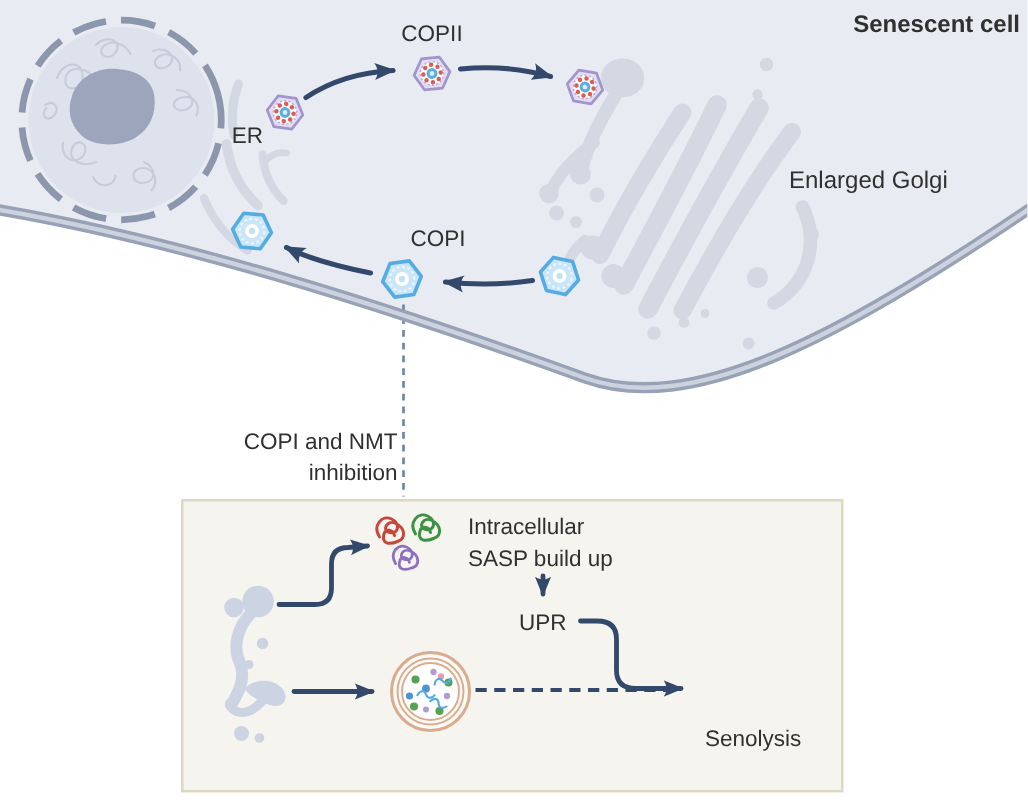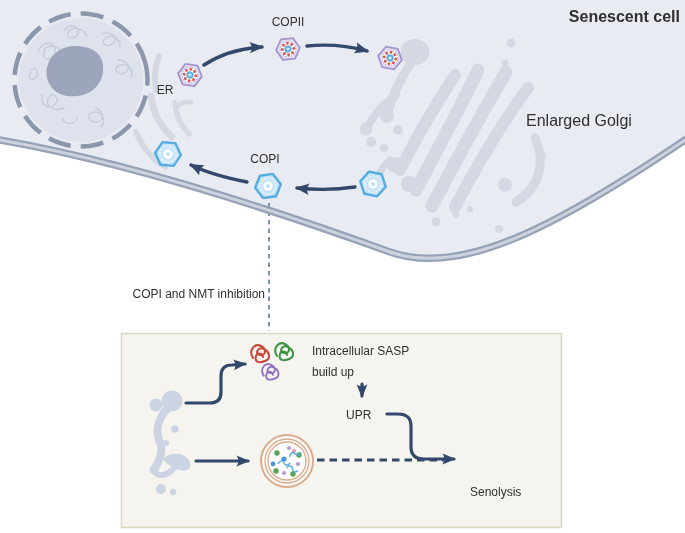--- a/index.html
+++ b/index.html
@@ -10,21 +10,21 @@
     --copi-coat:#54ace2; --copi-fill:#c9e5f7;
     --copii-coat:#a294cd; --copii-coat-fill:#e3ddf2; --cargo-red:#dd5c52; --core-blue:#59ade0;
     --panel-bg:#f5f4ee; --panel-border:#dcd8c2; --dashed-line:#7085a8;
     --ring-tan:#d9ac8d; --sasp-red:#c8453a; --sasp-green:#3d9142; --sasp-purple:#8e6fc0;
     --dot-green:#55a254; --dot-blue:#4b94d6; --dot-purple:#b09bd8; --dot-pink:#e79ab5; --squiggle-blue:#56aade;
   }
   html,body{margin:0;padding:0;background:#fff;}
   #stage{position:relative;width:685px;height:533px;background:#fff;overflow:hidden;
          font-family:"Liberation Sans",sans-serif;}
   #art{position:absolute;left:0;top:0;}
-  .lbl{position:absolute;font-size:12px;line-height:21px;color:var(--text);}
+  .lbl{position:absolute;font-size:15px;line-height:21px;color:var(--text);}
   .big{font-size:16px;}
   .right{text-align:right;} .center{text-align:center;}
   .arrow{stroke:var(--arrow);fill:none;stroke-linecap:round;}
   .ah{fill:var(--arrow);}
   .gstroke{stroke:var(--organelle);fill:none;stroke-linecap:round;}
   .gfill{fill:var(--organelle);}
   .dstroke{stroke:var(--dispersed);fill:none;stroke-linecap:round;}
   .dfill{fill:var(--dispersed);}
   .scrib{fill:none;stroke-width:2;stroke-linecap:round;stroke-linejoin:round;}
 </style>
@@ -238,21 +238,21 @@
     <use href="#tinywave" stroke="var(--squiggle-blue)" stroke-width="1.4" fill="none" transform="translate(2,-6) rotate(-20)"></use>
   </g>
 </svg>
 
 <div class="lbl big right" style="left:500px;top:6px;width:180px;font-weight:bold;">Senescent cell</div>
 
 <div class="lbl center" style="left:146px;top:39px;width:38px;margin-top:41px;">ER</div>
 
 <div class="lbl center" style="left:258px;top:12px;width:60px;">COPII</div>
 
-<div class="lbl center" style="left:235px;top:149px;width:60px;">COPI</div>
+<div class="lbl center" style="left:262px;top:149px;width:60px;">COPI</div>
 
 <div class="lbl right" style="left:132px;top:284px;width:133px;">COPI and NMT inhibition</div>
 
 <div class="lbl big" style="left:526px;top:110px;width:135px;">Enlarged Golgi</div>
 
 
 <div class="lbl" style="left:312px;top:341px;width:118px;">Intracellular SASP build up</div>
 
 <div class="lbl" style="left:346px;top:405px;width:44px;">UPR</div>
 

